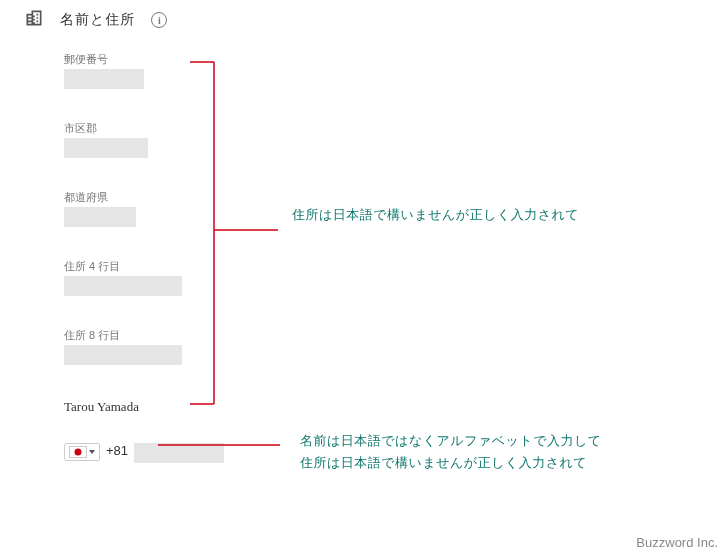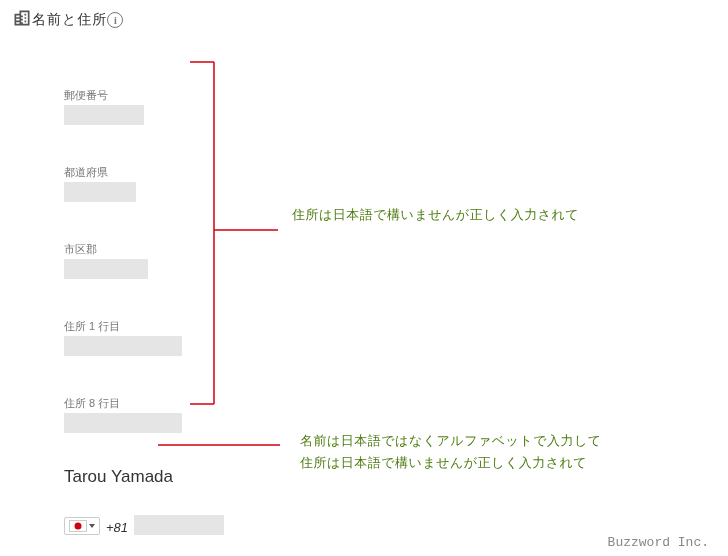--- a/index.html
+++ b/index.html
@@ -7,21 +7,22 @@
       width: 728px;
       height: 556px;
       font-family: Arial, "Hiragino Sans", "Meiryo", sans-serif;
       background: #fff;
       position: relative;
       overflow: hidden;
     }
     .header {
       display: flex;
       align-items: center;
-      padding: 8px 12px 0;
+      padding: 8px 24px 0;
+      gap: 16px;
     }
     .business-icon svg { width: 20px; height: 20px; fill: #555; }
     .header-title {
       font-size: 14px;
       color: #333;
       letter-spacing: 1px;
     }
     .info-icon {
       display: inline-flex;
       align-items: center;
@@ -40,44 +41,43 @@
       padding-top: 20px;
     }
     .field {
       margin-bottom: 28px;
     }
     .field-label {
       font-size: 11px;
       color: #777;
       margin-bottom: 2px;
       display: block;
-      margin-top: 36px;
     }
     .redacted {
       background: #e5e5e5;
       height: 20px;
       display: inline-block;
     }
     .w-80 { width: 80px; }
     .w-72 { width: 72px; }
     .w-84 { width: 84px; }
     .w-118 { width: 118px; }
     .w-90 { width: 90px; }
 
     .name-value {
-      font-size: 17px;
+      font-size: 13px;
       color: #333;
       padding-top: 2px;
+      font-family: Liberation Serif, serif;
     }
 
     .phone-row {
       display: flex;
-      align-items: flex-end;
+      align-items: flex-start;
       gap: 6px;
-      font-style: italic;
     }
     .flag-dropdown {
       display: flex;
       align-items: center;
       gap: 2px;
       border: 1px solid #ccc;
       padding: 2px 4px;
       border-radius: 2px;
       cursor: pointer;
     }
@@ -106,42 +106,42 @@
       border-top: 4px solid #555;
     }
     .phone-code {
       font-size: 13px;
       color: #333;
     }
 
     
     .annotation {
       position: absolute;
-      color: #4d7c0f;
+      color: #0f766e;
       font-size: 13px;
       line-height: 1.7;
       letter-spacing: 0.5px;
     }
     .ann1 { left: 292px; top: 204px; width: 340px; }
     .ann2 { left: 300px; top: 430px; width: 360px; }
 
     
     .bracket {
       position: absolute;
       pointer-events: none;
     }
     .bracket line, .bracket path { stroke: #d00012; stroke-width: 1.5; fill: none; }
 
     .watermark {
       position: absolute;
-      right: 19px;
+      right: 10px;
       bottom: 6px;
       font-size: 13px;
       color: #888;
-      font-family: Liberation Mono, monospace;
+      font-family: Liberation Sans, sans-serif;
       margin-top: 14px;
     }
   </style>
 </head>
 <body>
 
 <div class="header">
   <span class="business-icon">
     <svg viewBox="0 0 24 24">
         <path d="M3 21V7h6V3h12v18H3zm2-2h4v-2H5v2zm0-4h4v-2H5v2zm0-4h4V9H5v2zm6 8h8V5h-8v4h2v2h-2v2h2v2h-2v2h2v2h-2v0zm4-12h2v2h-2V7zm0 4h2v2h-2v-2zm0 4h2v2h-2v-2z"></path>
@@ -152,31 +152,31 @@
 </div>
 
 <div class="form-area">
 
   <div class="field">
     <span class="field-label">郵便番号</span>
     <span class="redacted w-80"></span>
   </div>
 
   <div class="field">
+    <span class="field-label">市区郡</span>
+    <span class="redacted w-84"></span>
+  </div>
+
+  <div class="field">
     <span class="field-label">都道府県</span>
     <span class="redacted w-72"></span>
   </div>
 
   <div class="field">
-    <span class="field-label">市区郡</span>
-    <span class="redacted w-84"></span>
-  </div>
-
-  <div class="field">
-    <span class="field-label">住所 1 行目</span>
+    <span class="field-label">住所 4 行目</span>
     <span class="redacted w-118"></span>
   </div>
 
   <div class="field">
     <span class="field-label">住所 8 行目</span>
     <span class="redacted w-118"></span>
   </div>
 
   <div class="field">
     <div class="name-value">Tarou Yamada</div>

